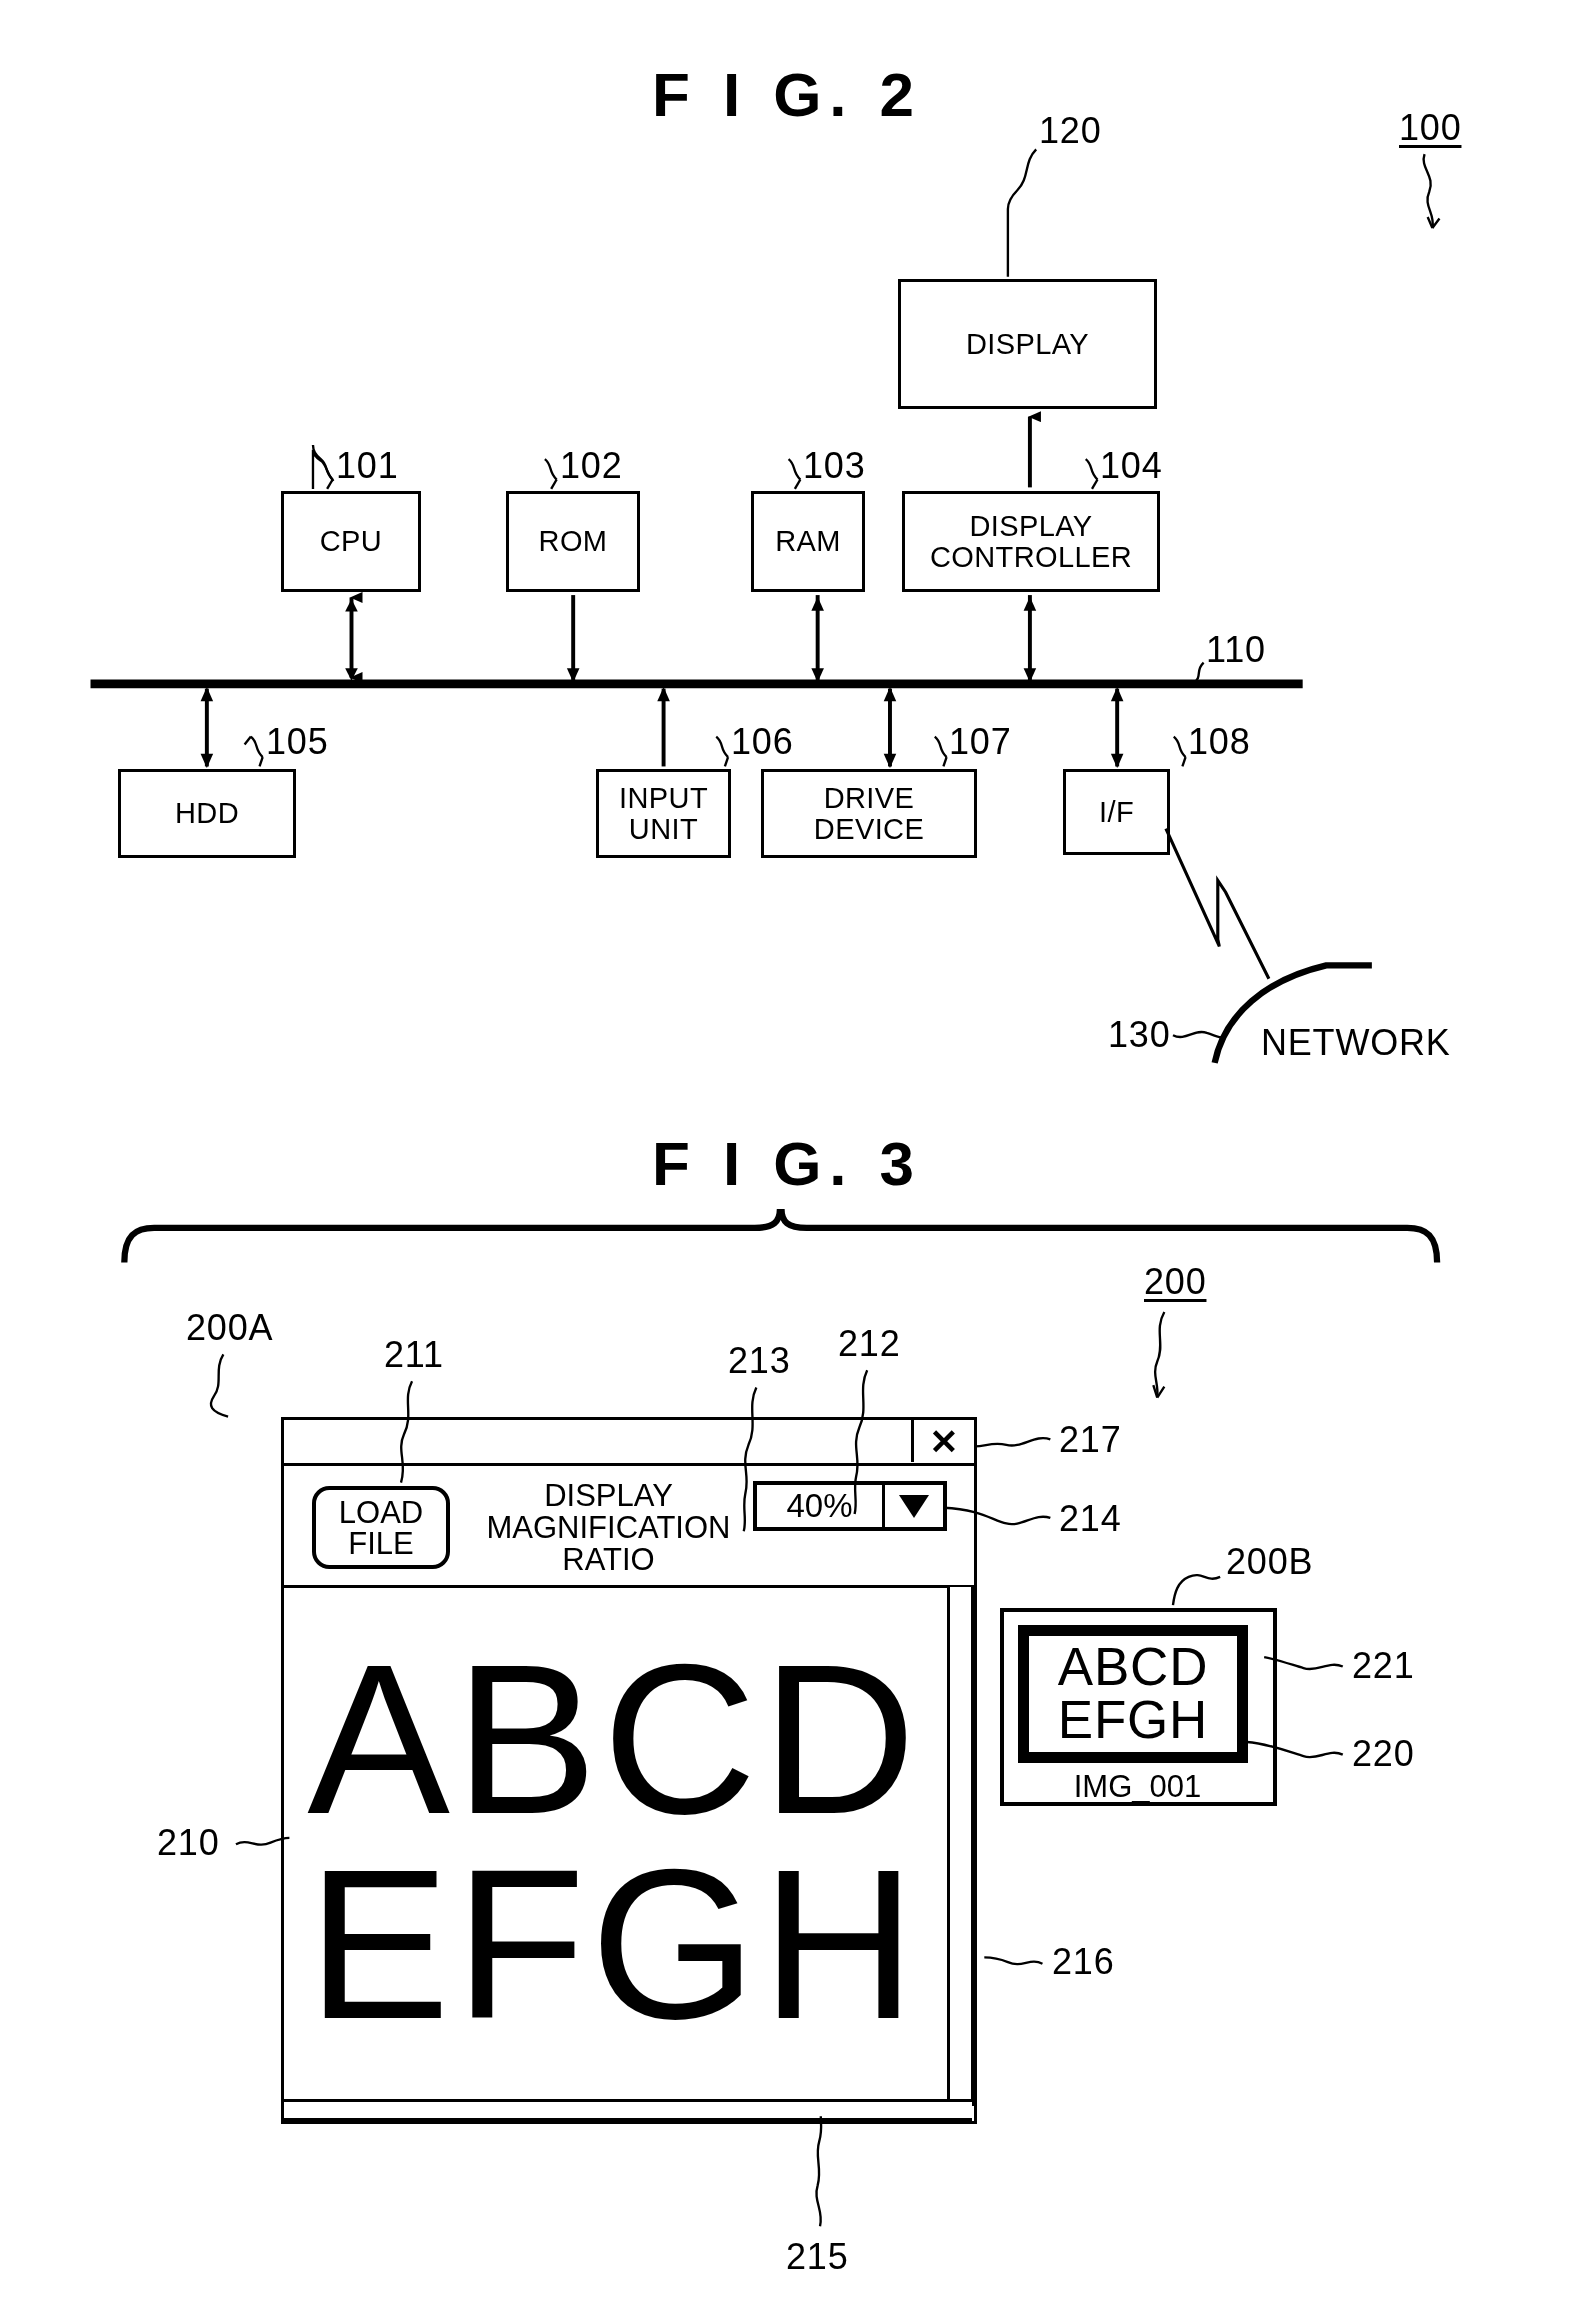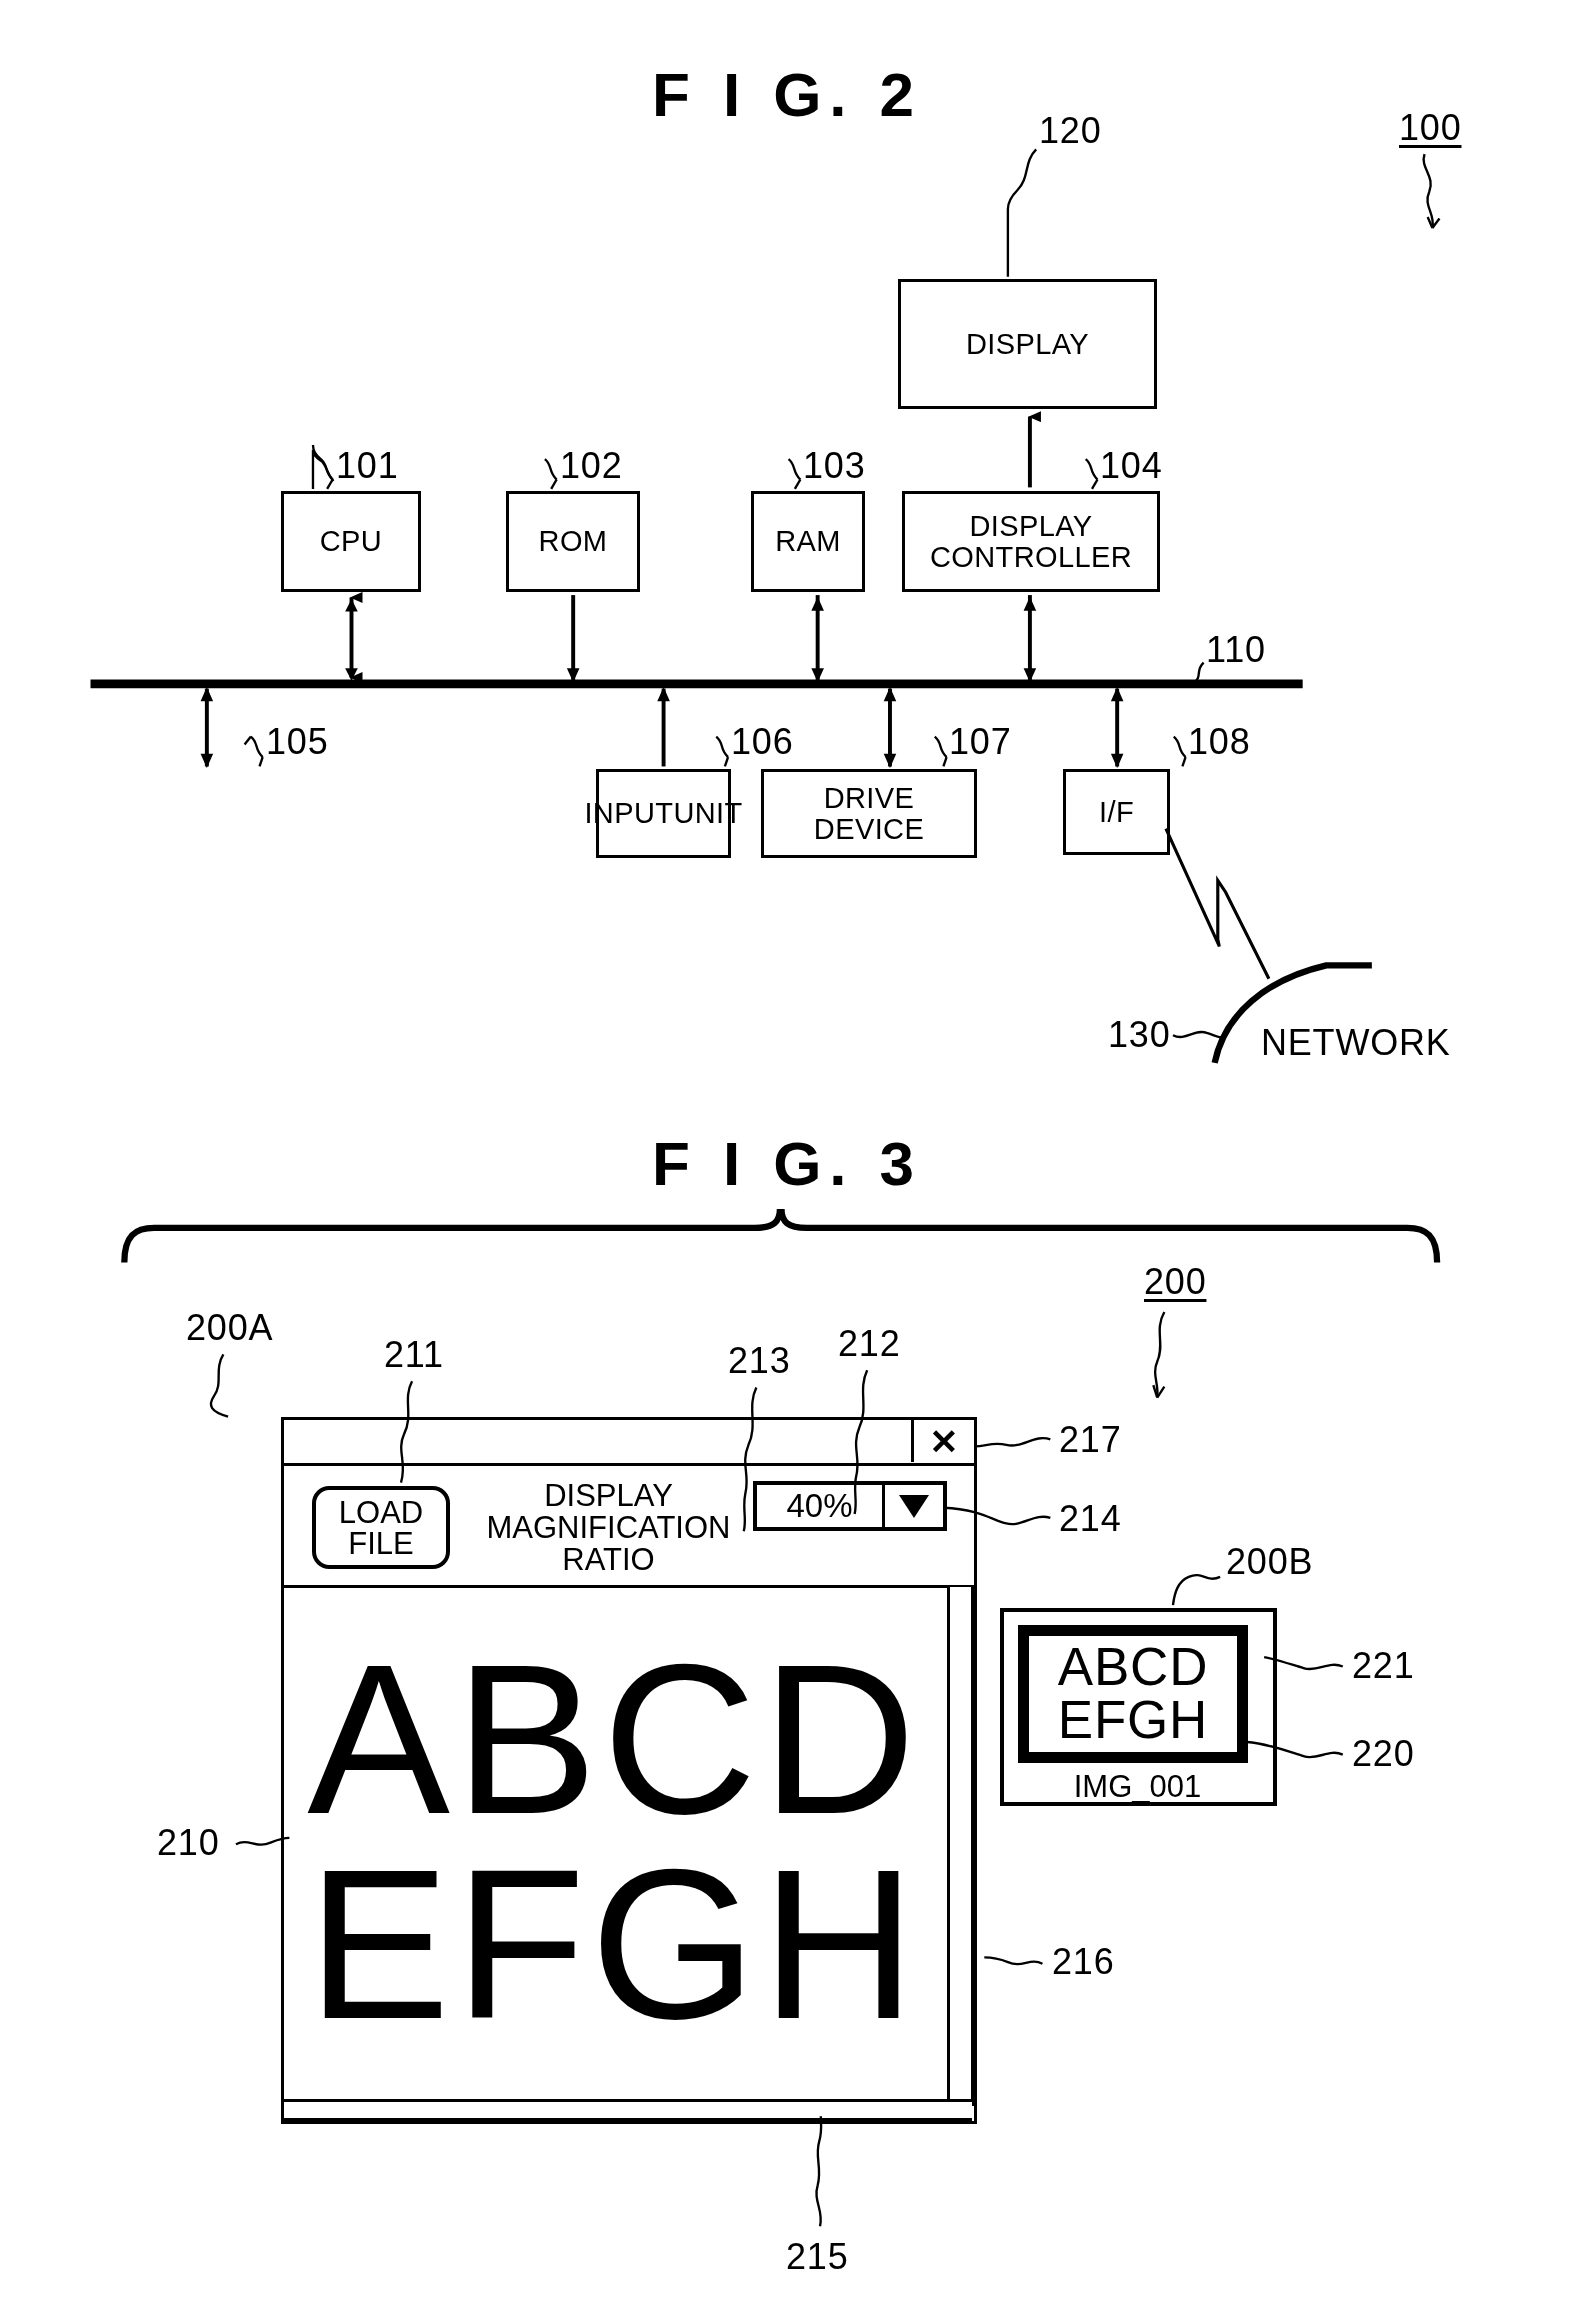--- a/index.html
+++ b/index.html
@@ -228,23 +228,26 @@
   <div class="refnum" style="left:803px; top:445px;">103</div>
 
   <div class="blk" style="left:902px; top:491px; width:258px; height:101px; flex-direction:column;">
     <span>DISPLAY</span>
     <span>CONTROLLER</span>
   </div>
   <div class="refnum" style="left:1100px; top:445px;">104</div>
 
   <div class="refnum" style="left:1206px; top:629px;">110</div>
 
+  <div class="blk" style="left:118px; top:769px; width:178px; height:89px;">
+    <span>HDD</span>
+  </div>
   <div class="refnum" style="left:266px; top:721px;">105</div>
 
-  <div class="blk" style="left:596px; top:769px; width:135px; height:89px; flex-direction:row;">
+  <div class="blk" style="left:596px; top:769px; width:135px; height:89px; flex-direction:column;">
     <span>INPUT</span>
     <span>UNIT</span>
   </div>
   <div class="refnum" style="left:731px; top:721px;">106</div>
 
   <div class="blk" style="left:761px; top:769px; width:216px; height:89px; flex-direction:column;">
     <span>DRIVE</span>
     <span>DEVICE</span>
   </div>
   <div class="refnum" style="left:949px; top:721px;">107</div>

